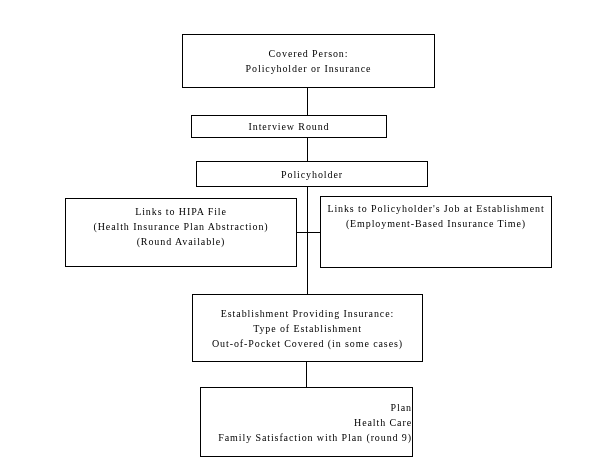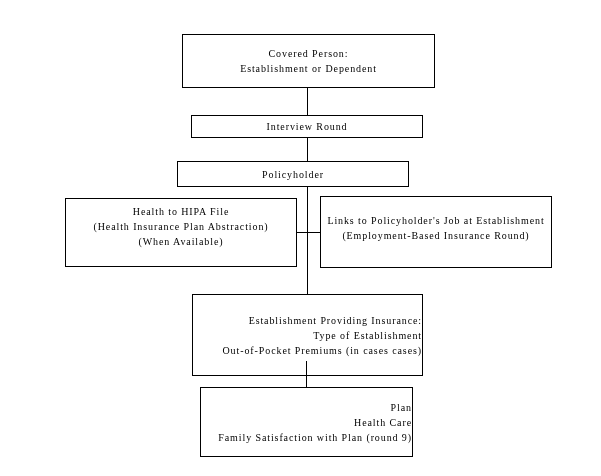--- a/index.html
+++ b/index.html
@@ -38,67 +38,67 @@
   }
   .vline, .hline {
     position: absolute;
     background: #000000;
   }
   .vline { width: 1px; }
   .hline { height: 1px; }
 
   
   #n-covered        { left: 182px; top: 34px;  width: 253px; height: 54px; }
-  #n-interview      { left: 191px; top: 115px; width: 232px; height: 23px; }
-  #n-policyholder   { left: 177px; top: 161px; width: 232px; height: 26px; }
+  #n-interview      { left: 191px; top: 115px; width: 196px; height: 23px; }
+  #n-policyholder   { left: 196px; top: 161px; width: 232px; height: 26px; }
   #n-hipa           { left: 65px;  top: 198px; width: 232px; height: 69px; padding-top: 5px; }
-  #n-job            { left: 320px; top: 196px; width: 232px; height: 72px; padding-top: 16px; }
-  #n-establishment  { left: 192px; top: 294px; width: 231px; height: 82px; align-items: flex-end; }
+  #n-job            { left: 320px; top: 196px; width: 232px; height: 72px; padding-top: 4px; }
+  #n-establishment  { left: 192px; top: 294px; width: 231px; height: 68px; }
   #n-plan           { left: 200px; top: 387px; width: 213px; height: 70px; align-items: flex-end; }
 
   
   #c-covered-interview     { left: 307px; top: 88px;  height: 27px; }
   #c-interview-policy      { left: 307px; top: 138px; height: 23px; }
   #c-policy-establishment  { left: 307px; top: 187px; height: 107px; }
   #c-side-cross            { left: 297px; top: 232px; width: 23px; }
   #c-establishment-plan    { left: 306px; top: 361px; height: 26px; }
 </style>
 </head>
 <body>
 
 <div class="canvas">
 
   <div class="node" id="n-covered">
     <div class="tl">Covered Person:</div>
-    <div class="tl">Establishment or Dependent</div>
+    <div class="tl">Policyholder or Insurance</div>
   </div>
 
   <div class="node" id="n-interview">
     <div class="tl">Interview Round</div>
   </div>
 
   <div class="node" id="n-policyholder">
     <div class="tl">Policyholder</div>
   </div>
 
   <div class="node top-align" id="n-hipa">
-    <div class="tl">Health to HIPA File</div>
+    <div class="tl">Links to HIPA File</div>
     <div class="tl">(Health Insurance Plan Abstraction)</div>
-    <div class="tl">(When Available)</div>
+    <div class="tl">(Round Available)</div>
   </div>
 
   <div class="node top-align" id="n-job">
     <div class="tl">Links to Policyholder's Job at Establishment</div>
-    <div class="tl">(Employment-Based Insurance Round)</div>
+    <div class="tl">(Employment-Based Insurance Time)</div>
   </div>
 
   <div class="node" id="n-establishment">
     <div class="tl">Establishment Providing Insurance:</div>
     <div class="tl">Type of Establishment</div>
-    <div class="tl">Out-of-Pocket Premiums (in cases cases)</div>
+    <div class="tl">Out-of-Pocket Covered (in some cases)</div>
   </div>
 
   <div class="node" id="n-plan">
     <div class="tl">Plan</div>
     <div class="tl">Health Care</div>
     <div class="tl">Family Satisfaction with Plan (round 9)</div>
   </div>
 
   <div class="vline" id="c-covered-interview"></div>
   <div class="vline" id="c-interview-policy"></div>

